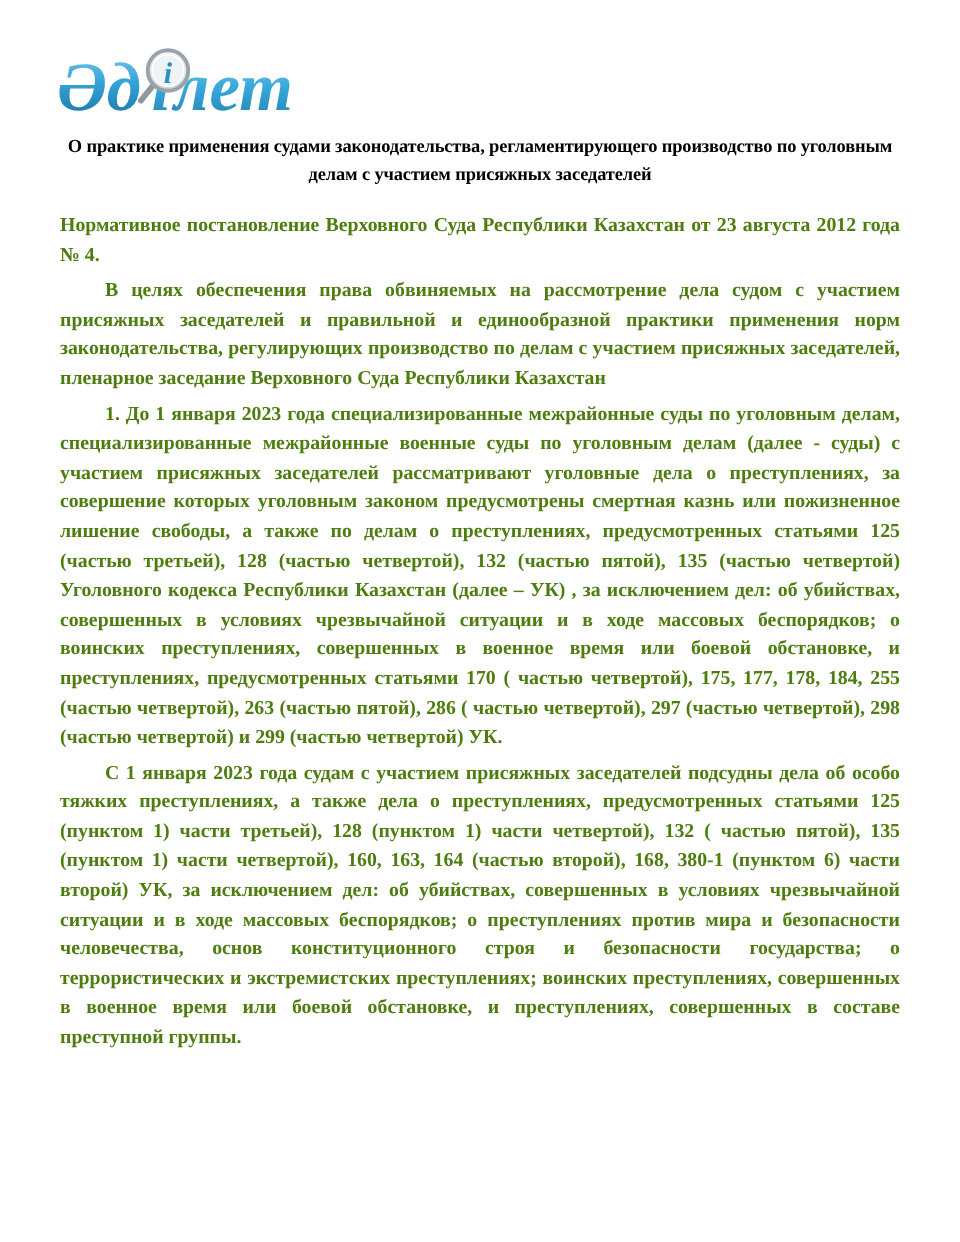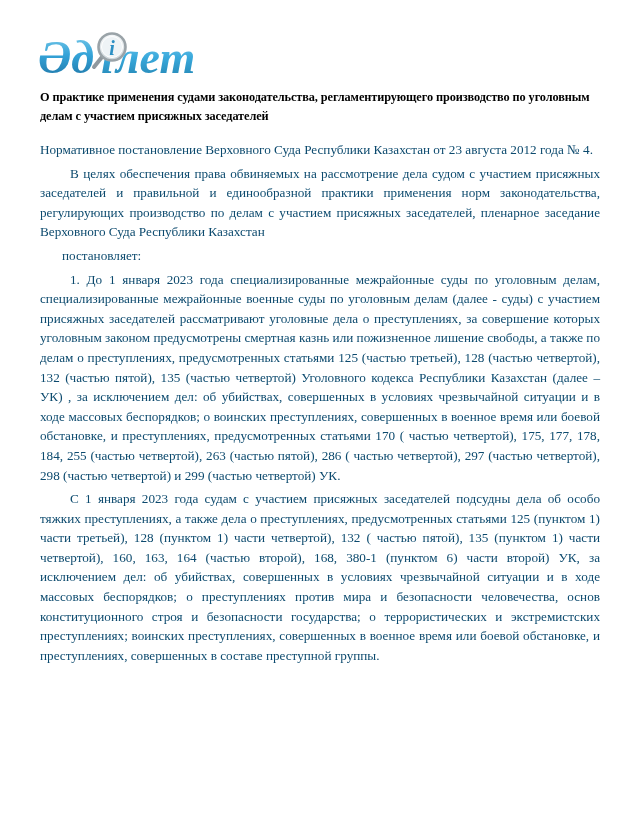--- a/index.html
+++ b/index.html
@@ -44,32 +44,33 @@
     top: 88px;
     width: 560px;
   }
 
   .doc-title {
     font-family: "Liberation Serif", "DejaVu Serif", serif;
     font-weight: bold;
     font-size: 12.3px;
     line-height: 19px;
     letter-spacing: -0.1px;
-    text-align: left;
+    text-align: center;
     margin: 0 0 14px 0;
     color: #000;
   }
 
   p.para {
     margin: 0;
     font-size: 13.2px;
     line-height: 19.6px;
     text-align: justify;
     text-justify: inter-word;
-    color: #0c4a6e;
+    color: #4d7c0f;
+    font-weight: bold;
   }
   p.para + p.para {
     margin-top: 4px;
   }
   p.indent {
     text-indent: 30px;
   }
   p.indent-small {
     text-indent: 22px;
   }
@@ -114,21 +115,20 @@
   </div>
 
   <div class="doc">
 
     <h1 class="doc-title">О практике применения судами законодательства, регламентирующего производство по уголовным делам с участием присяжных заседателей</h1>
 
     <p class="para">Нормативное постановление Верховного Суда Республики Казахстан от 23 августа 2012 года № 4.</p>
 
     <p class="para indent">В целях обеспечения права обвиняемых на рассмотрение дела судом с участием присяжных заседателей и правильной и единообразной практики применения норм законодательства, регулирующих производство по делам с участием присяжных заседателей, пленарное заседание Верховного Суда Республики Казахстан</p>
 
-    <p class="para indent-small">постановляет:</p>
 
     <p class="para indent">1. До 1 января 2023 года специализированные межрайонные суды по уголовным делам, специализированные межрайонные военные суды по уголовным делам (далее - суды) с участием присяжных заседателей рассматривают уголовные дела о преступлениях, за совершение которых уголовным законом предусмотрены смертная казнь или пожизненное лишение свободы, а также по делам о преступлениях, предусмотренных статьями 125 (частью третьей), 128 (частью четвертой), 132 (частью пятой), 135 (частью четвертой) Уголовного кодекса Республики Казахстан (далее – УК) , за исключением дел: об убийствах, совершенных в условиях чрезвычайной ситуации и в ходе массовых беспорядков; о воинских преступлениях, совершенных в военное время или боевой обстановке, и преступлениях, предусмотренных статьями 170 ( частью четвертой), 175, 177, 178, 184, 255 (частью четвертой), 263 (частью пятой), 286 ( частью четвертой), 297 (частью четвертой), 298 (частью четвертой) и 299 (частью четвертой) УК.</p>
 
     <p class="para indent">С 1 января 2023 года судам с участием присяжных заседателей подсудны дела об особо тяжких преступлениях, а также дела о преступлениях, предусмотренных статьями 125 (пунктом 1) части третьей), 128 (пунктом 1) части четвертой), 132 ( частью пятой), 135 (пунктом 1) части четвертой), 160, 163, 164 (частью второй), 168, 380-1 (пунктом 6) части второй) УК, за исключением дел: об убийствах, совершенных в условиях чрезвычайной ситуации и в ходе массовых беспорядков; о преступлениях против мира и безопасности человечества, основ конституционного строя и безопасности государства; о террористических и экстремистских преступлениях; воинских преступлениях, совершенных в военное время или боевой обстановке, и преступлениях, совершенных в составе преступной группы.</p>
 
 
   </div>
 </div>
 
 </body></html>

